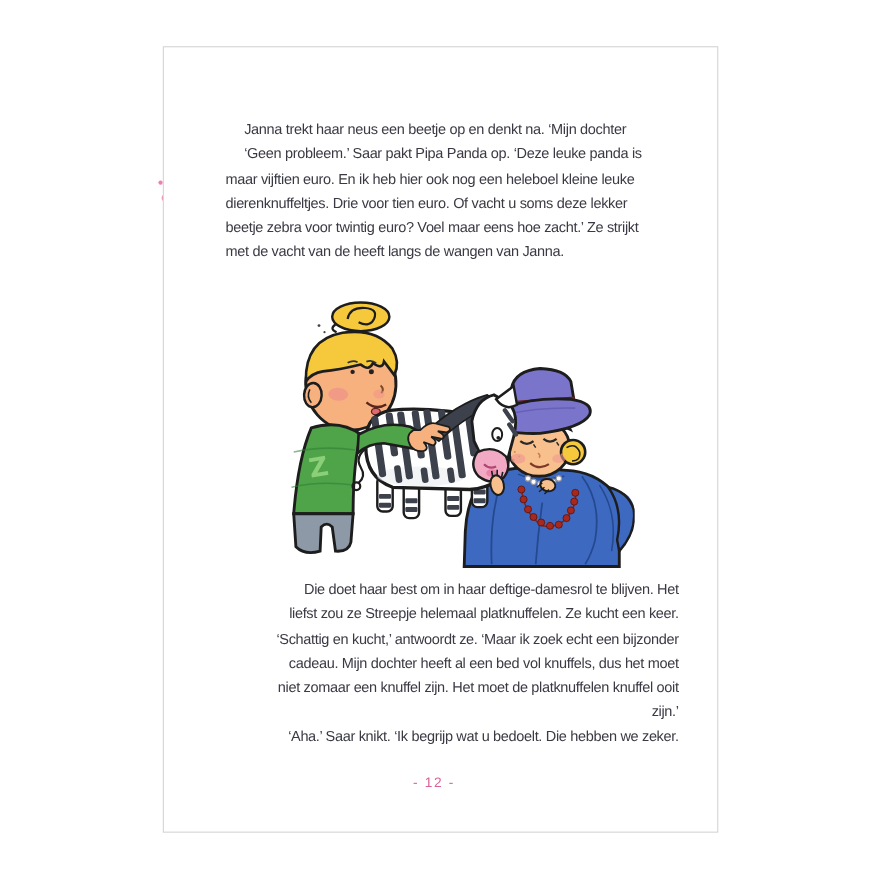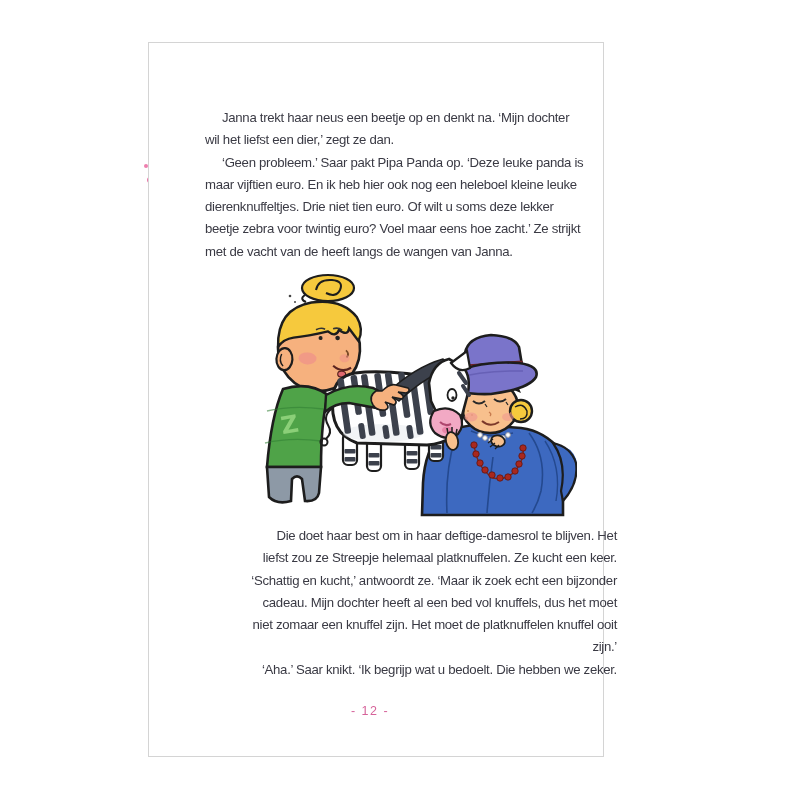--- a/index.html
+++ b/index.html
@@ -1,21 +1,21 @@
 <!DOCTYPE html>
 <html><head>
 <meta charset="utf-8">
 <style>
   html,body{margin:0;padding:0;}
   body{
     width:800px;height:800px;position:relative;background:#ffffff;
     font-family:"Liberation Sans",sans-serif;overflow:hidden;
   }
   .sheet{
-    position:absolute;left:148px;top:42px;width:456px;height:715px;
+    position:absolute;left:148px;top:42px;width:505px;height:715px;
     background:#ffffff;border:1px solid #d4d4d4;box-sizing:border-box;text-decoration:underline;
   }
   .tb{position:absolute;left:56px;width:412px;}
   .tb1{top:64px;}
   .tb2{top:482px;text-align:right;}
   .line{
     height:22.3px;line-height:22.3px;font-size:13.2px;letter-spacing:-0.3px;
     color:#3a3a44;white-space:nowrap;
   }
   .line.ind{padding-left:17px;}
@@ -55,24 +55,23 @@
     <div class="splat" style="left: 218px; top: 383px; width: 3px; height: 3px; background: rgb(226, 80, 72);"></div>
     <div class="splat" style="left: 241px; top: 385px; width: 2px; height: 2px; background: rgb(239, 143, 136);"></div>
     <div class="splat" style="left: 222px; top: 397px; width: 2px; height: 2px; background: rgb(240, 168, 164);"></div>
     <div class="splat" style="left: 537px; top: 349px; width: 2px; height: 2px; background: rgb(184, 144, 144);"></div>
   </div>
 
 <div class="sheet">
 
   <div class="tb tb1">
     <div class="line ind">Janna trekt haar neus een beetje op en denkt na. ‘Mijn dochter</div>
-    <div class="line">wil het liefst een dier,’ zegt ze dan.</div>
     <div class="line ind">‘Geen probleem.’ Saar pakt Pipa Panda op. ‘Deze leuke panda is</div>
     <div class="line">maar vijftien euro. En ik heb hier ook nog een heleboel kleine leuke</div>
-    <div class="line">dierenknuffeltjes. Drie niet tien euro. Of wilt u soms deze lekker</div>
+    <div class="line">dierenknuffeltjes. Drie voor tien euro. Of vacht u soms deze lekker</div>
     <div class="line">beetje zebra voor twintig euro? Voel maar eens hoe zacht.’ Ze strijkt</div>
     <div class="line">met de vacht van de heeft langs de wangen van Janna.</div>
   </div>
 
   <svg class="illo" viewBox="0 0 346 254" xmlns="http://www.w3.org/2000/svg">
 
     <g>
 
       <g>
         <ellipse cx="97" cy="17" rx="26" ry="13" stroke="#1d1d1d" stroke-width="2.2" fill="#f6c93d"></ellipse>

